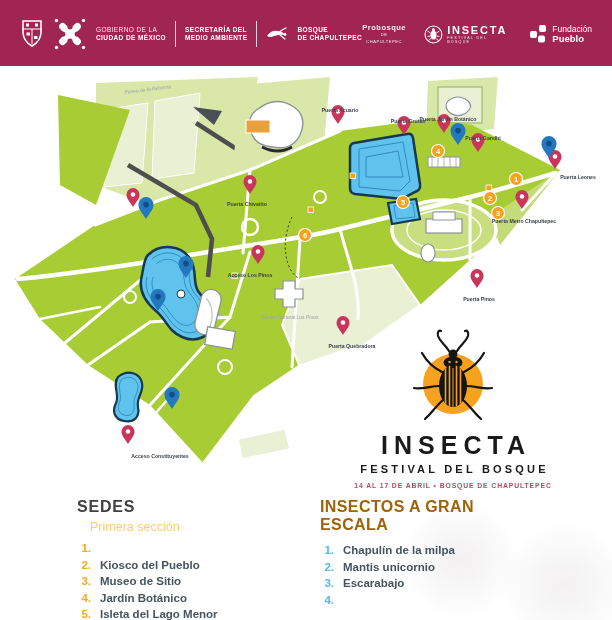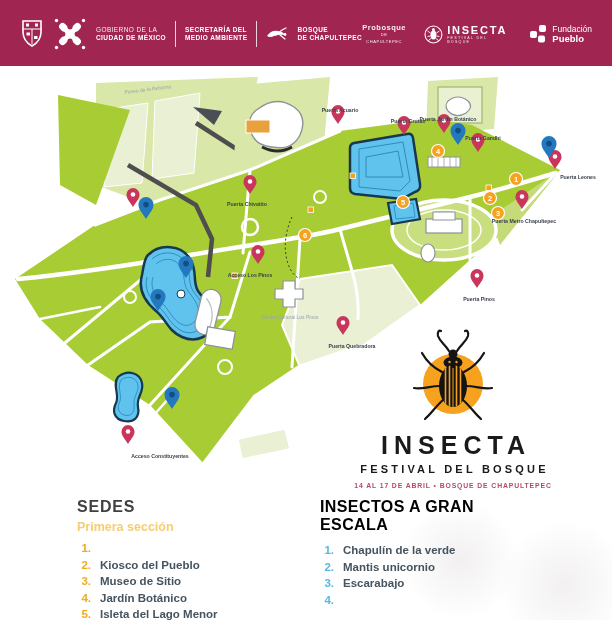--- a/index.html
+++ b/index.html
@@ -36,22 +36,22 @@
   
   .logo-block{position:absolute;left:348px;top:258px;width:210px;text-align:center;}
   .logo-title{font-size:25px;font-weight:800;letter-spacing:6px;color:#1A1A1A;margin-top:2px;text-indent:6px;}
   .logo-sub{font-size:11px;font-weight:bold;letter-spacing:3.2px;color:#1A1A1A;margin-top:3px;text-indent:3px;}
   .logo-date{font-size:6.8px;font-weight:bold;letter-spacing:.9px;color:#B5485F;margin-top:7px;}
   .wm{position:absolute;border-radius:50%;background:radial-gradient(circle,#F2F0F0 0%,rgba(242,240,240,0) 70%);}
   .col{position:absolute;}
   .col-sedes{left:77px;top:498px;width:230px;}
   .col-insectos{left:320px;top:498px;width:185px;}
   .t-gold{color:#404040;font-size:16px;font-weight:800;letter-spacing:.8px;margin:0;}
-  .t-blue{color:#000000;font-size:16px;font-weight:800;letter-spacing:.4px;margin:0;}
-  .sub-gold{color:#F7CD74;font-size:12.5px;font-weight:bold;margin:4px 0 8px 0;}
+  .t-blue{color:#a16207;font-size:16px;font-weight:800;letter-spacing:.4px;margin:0;}
+  .sub-gold{color:#F7CD74;font-size:12.5px;font-weight:normal;margin:4px 0 8px 13px;}
   ol.leg{list-style:none;margin:0;padding:0;}
   .col-insectos ol.leg{margin-top:10px;}
   ol.leg li{display:flex;align-items:flex-start;margin-bottom:4px;font-size:11.5px;
             font-weight:bold;color:#45545F;line-height:12.5px;}
   ol.leg .num{width:14px;text-align:right;margin-right:9px;flex:0 0 auto;}
   ol.gold .num{color:#EFAC1E;}
   ol.blue .num{color:#56B8E4;}
   .col-insectos .txt{max-width:118px;}
 </style>
 </head>
@@ -366,21 +366,21 @@
           <span class="txt">Isleta del Lago Menor</span>
         </li>
       </ol>
   </div>
 
   <div class="col col-insectos">
     <h2 class="t-blue">INSECTOS A GRAN ESCALA</h2>
     <ol class="leg blue">
         <li>
           <span class="num">1.</span>
-          <span class="txt">Chapulín de la verde</span>
+          <span class="txt">Chapulín de la milpa</span>
         </li>
         <li>
           <span class="num">2.</span>
           <span class="txt">Mantis unicornio</span>
         </li>
         <li>
           <span class="num">3.</span>
           <span class="txt">Escarabajo</span>
         </li>
         <li>

